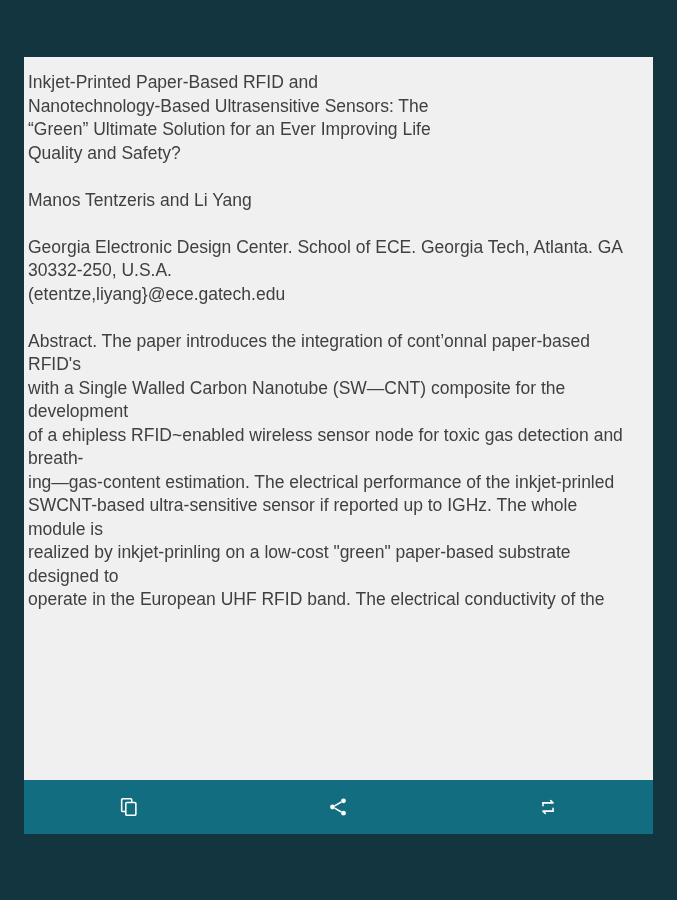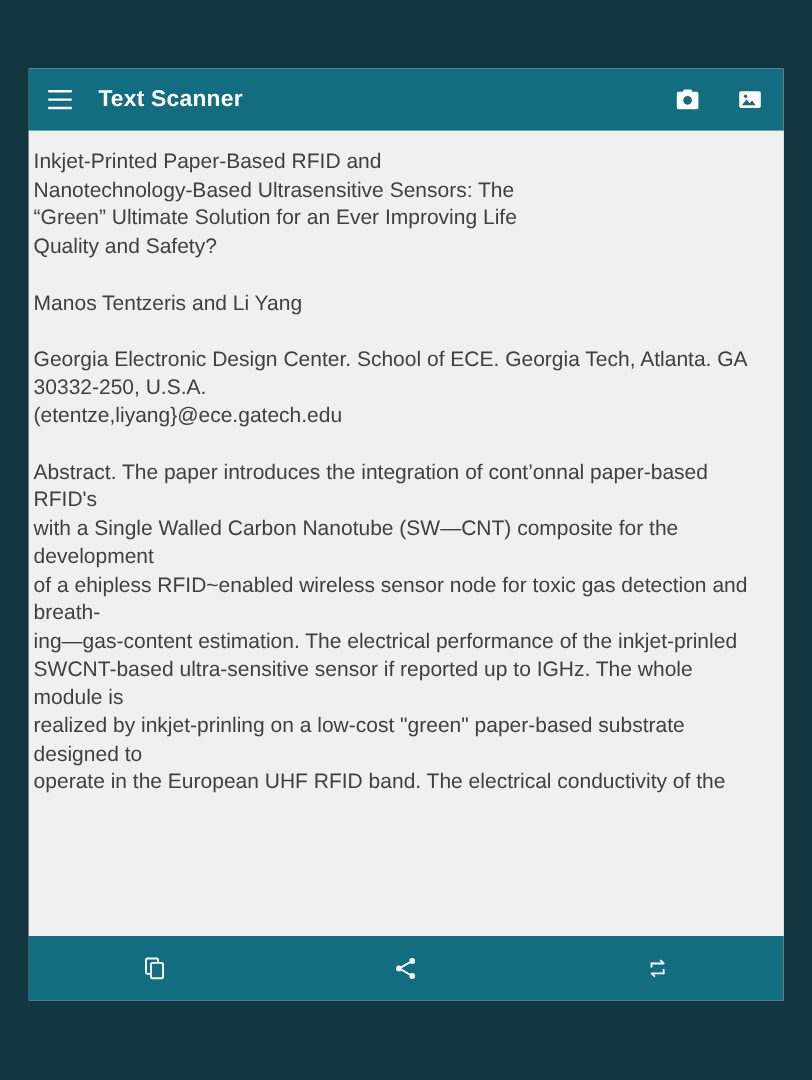--- a/index.html
+++ b/index.html
@@ -124,47 +124,20 @@
     justify-content: center;
     cursor: pointer;
   }
   svg { display: block; }
 </style>
 </head>
 <body>
 
 <div id="app-window">
 
-  <div id="app-bar">
-
-    <div id="menu-icon">
-      <span></span>
-      <span></span>
-      <span></span>
-    </div>
-
-    <div id="app-title">Text Scanner</div>
-
-    <div id="app-bar-actions">
-      <div class="bar-action">
-        <svg width="24" height="24" viewBox="0 0 24 24" aria-hidden="true">
-          <path d="M9 3.5l-1.2 2H4.5A1.5 1.5 0 0 0 3 7v11.5A1.5 1.5 0 0 0 4.5 20h15a1.5 1.5 0 0 0 1.5-1.5V7a1.5 1.5 0 0 0-1.5-1.5h-3.3L15 3.5H9z" fill="#ffffff"></path>
-          <circle cx="12" cy="12.6" r="3.6" fill="#136d80"></circle>
-        </svg>
-      </div>
-      <div class="bar-action">
-        <svg width="24" height="24" viewBox="0 0 24 24" aria-hidden="true">
-          <rect x="3" y="5" width="18" height="14" rx="1.6" fill="#ffffff"></rect>
-          <path d="M5.2 16.8l3.9-4.8 2.6 3.1 2-2.3 3.1 4z" fill="#136d80"></path>
-          <circle cx="8.3" cy="9.2" r="1.4" fill="#136d80"></circle>
-        </svg>
-      </div>
-    </div>
-
-  </div>
 
   <div id="content-area">
     <div id="left-gutter"></div>
     <div id="ocr-text">Inkjet-Printed Paper-Based RFID and
 Nanotechnology-Based Ultrasensitive Sensors: The
 “Green” Ultimate Solution for an Ever Improving Life
 Quality and Safety?
 
 Manos Tentzeris and Li Yang
 

